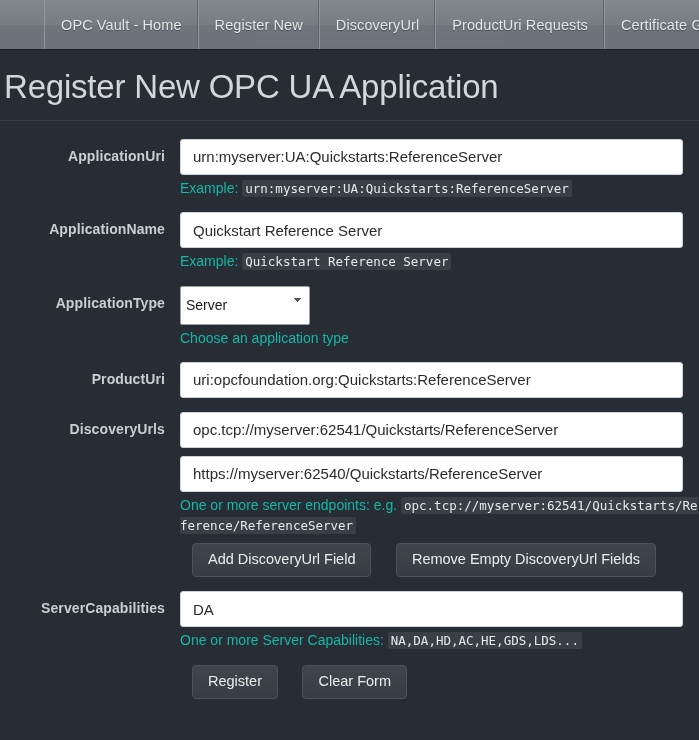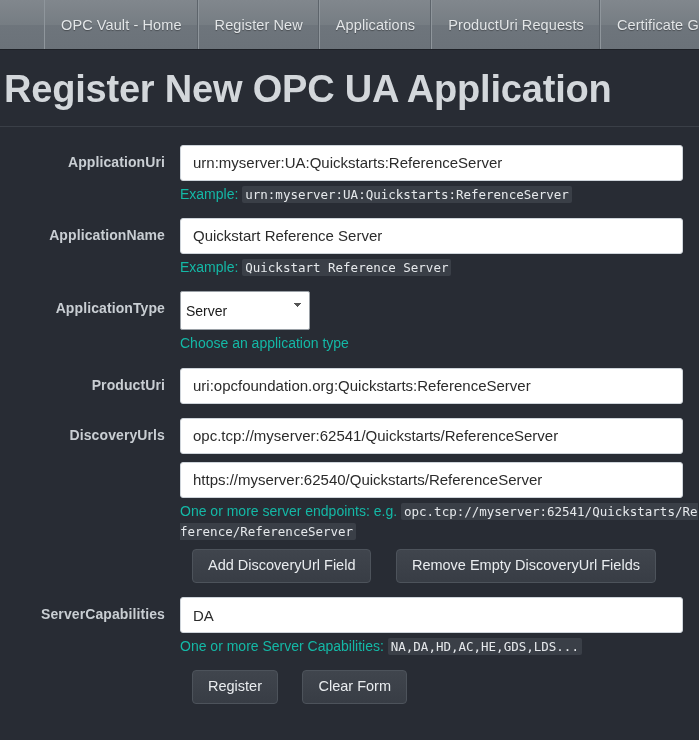--- a/index.html
+++ b/index.html
@@ -34,22 +34,22 @@
     box-shadow: inset -1px 0 0 #5d646b;
     white-space: nowrap;
     cursor: pointer;
     text-shadow: 0 1px 1px rgba(0,0,0,.35);
   }
   .nav-item:first-child { border-left: 1px solid #8f969c; }
 
   
   .page-title {
     color: #d3d7db;
-    font-size: 38px;
-    font-weight: 700;
+    font-size: 33px;
+    font-weight: 400;
     padding: 18px 0 14px 4px;
     margin: 0;
     letter-spacing: -.2px;
     line-height: 1.15;
   }
   .title-rule {
     border: 0;
     border-top: 1px solid #3a3f47;
     margin: 0 0 18px 0;
   }
@@ -154,21 +154,21 @@
 <body>
 
 <nav class="navbar">
   <div class="nav-item">
     <span>OPC Vault - Home</span>
   </div>
   <div class="nav-item">
     <span>Register New</span>
   </div>
   <div class="nav-item">
-    <span>Applications</span>
+    <span>DiscoveryUrl</span>
   </div>
   <div class="nav-item">
     <span>ProductUri Requests</span>
   </div>
   <div class="nav-item">
     <span>Certificate Groups</span>
   </div>
 </nav>
 
 <h1 class="page-title">Register New OPC UA Application</h1>

